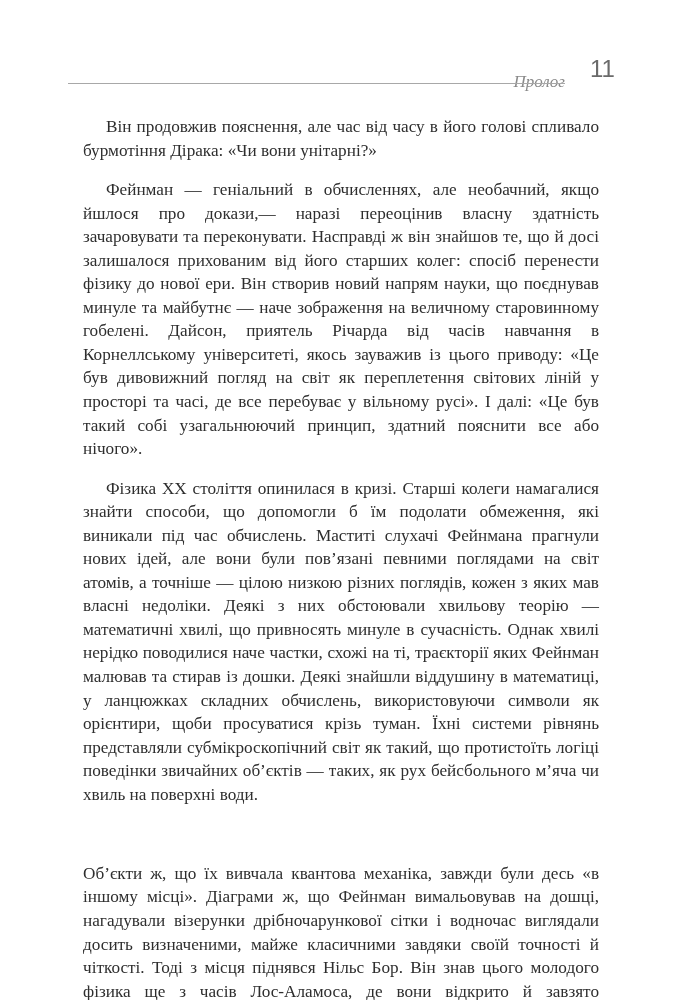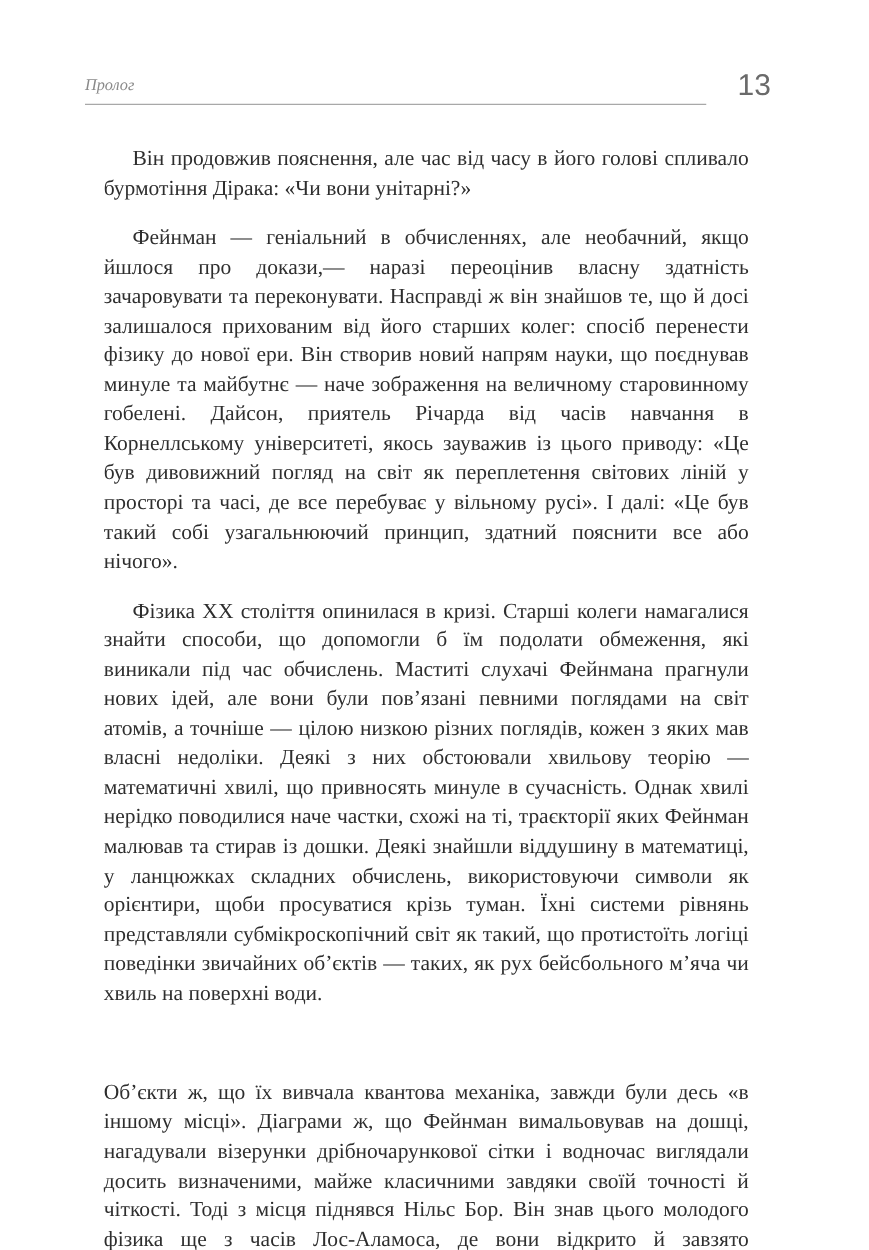--- a/index.html
+++ b/index.html
@@ -6,22 +6,22 @@
   body {
     width: 695px; height: 1000px; background: #ffffff;
     position: relative; overflow: hidden;
     font-family: "Liberation Serif", "DejaVu Serif", serif;
     color: #2e2e2e;
   }
   .page-header {
     position: absolute; left: 68px; top: 54px; width: 548px; height: 32px;
   }
   .running-title {
-    position: absolute; left: 0; width: 497px; top: 6px;
-    text-align: left; font-style: italic; font-size: 13px; color: #8a8a8a;
+    position: absolute; left: 0; width: 497px; top: 18px;
+    text-align: right; font-style: italic; font-size: 17px; color: #8a8a8a;
   }
   .header-rule {
     position: absolute; left: 0; top: 29px; width: 497px; height: 0;
     border-top: 1.5px solid #a8a8a8;
   }
   .page-number {
     position: absolute; left: 522px; top: 1px;
     font-family: "Liberation Sans", "DejaVu Sans", sans-serif;
     font-size: 24px; color: #6a6a6a;
   }
@@ -33,21 +33,21 @@
   .body-text p { margin: 16px; text-indent: 23px; }
   .body-text p.no-indent { text-indent: 0; }
   .body-text .gap { height: 23.55px; }
 </style>
 </head>
 <body>
 
 <div class="page-header">
   <div class="running-title">Пролог</div>
   <div class="header-rule"></div>
-  <div class="page-number">13</div>
+  <div class="page-number">11</div>
 </div>
 
 <div class="body-text">
   <p>Він продовжив пояснення, але час від часу в його голові спливало бурмотіння Дірака: «Чи вони унітарні?»</p>
   <p>Фейнман — геніальний в обчисленнях, але необачний, якщо йшлося про докази,— наразі переоцінив власну здатність зачаровувати та переконувати. Насправді ж він знайшов те, що й досі залишалося прихованим від його старших колег: спосіб перенести фізику до нової ери. Він створив новий напрям науки, що поєднував минуле та майбутнє — наче зображення на величному старовинному гобелені. Дайсон, приятель Річарда від часів навчання в Корнеллському університеті, якось зауважив із цього приводу: «Це був дивовижний погляд на світ як переплетення світових ліній у просторі та часі, де все перебуває у вільному русі». І далі: «Це був такий собі узагальнюючий принцип, здатний пояснити все або нічого».</p>
   <p>Фізика XX століття опинилася в кризі. Старші колеги намагалися знайти способи, що допомогли б їм подолати обмеження, які виникали під час обчислень. Маститі слухачі Фейнмана прагнули нових ідей, але вони були пов’язані певними поглядами на світ атомів, а точніше — цілою низкою різних поглядів, кожен з яких мав власні недоліки. Деякі з них обстоювали хвильову теорію — математичні хвилі, що привносять минуле в сучасність. Однак хвилі нерідко поводилися наче частки, схожі на ті, траєкторії яких Фейнман малював та стирав із дошки. Деякі знайшли віддушину в математиці, у ланцюжках складних обчислень, використовуючи символи як орієнтири, щоби просуватися крізь туман. Їхні системи рівнянь представляли субмікроскопічний світ як такий, що протистоїть логіці поведінки звичайних об’єктів — таких, як рух бейсбольного м’яча чи хвиль на поверхні води.</p>
   <div class="gap"></div>
   <p class="no-indent">Об’єкти ж, що їх вивчала квантова механіка, завжди були десь «в іншому місці». Діаграми ж, що Фейнман вимальовував на дошці, нагадували візерунки дрібночарункової сітки і водночас виглядали досить визначеними, майже класичними завдяки своїй точності й чіткості. Тоді з місця піднявся Нільс Бор. Він знав цього молодого фізика ще з часів Лос-Аламоса, де вони відкрито й завзято сперечалися, і Бор шукав особистої зустрічі з Річардом, тому що цінував його чесність. Але наразі його турбували висновки, що їх робив Фейнман, аналізуючи лінії на своїх діаграмах. Частинки у нього, як здавалося, рухалися траєкторіями, чітко зафіксованими в часі та просторі. Але це було неможливо, оскільки суперечило принципу невизначеності.— Ми вже знаємо, що класичний погляд на рух частинки за визначеною траєкторією у квантовій механіці вважається хибним,— промовив Бор, чи саме так почув його Фейнман.</p>
 
 </div>

